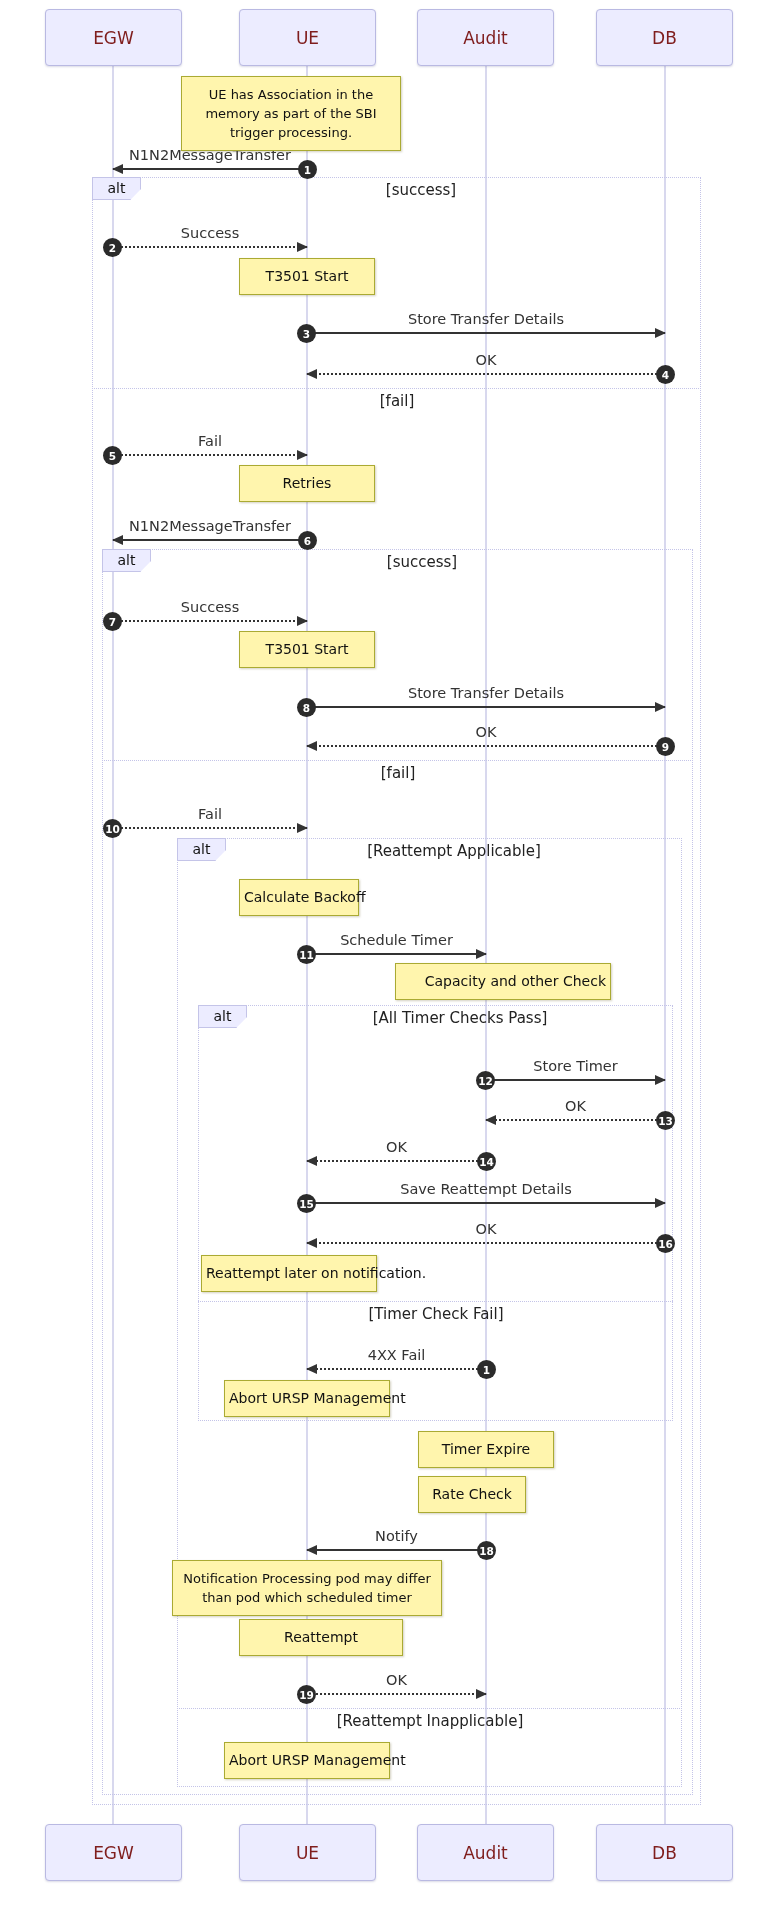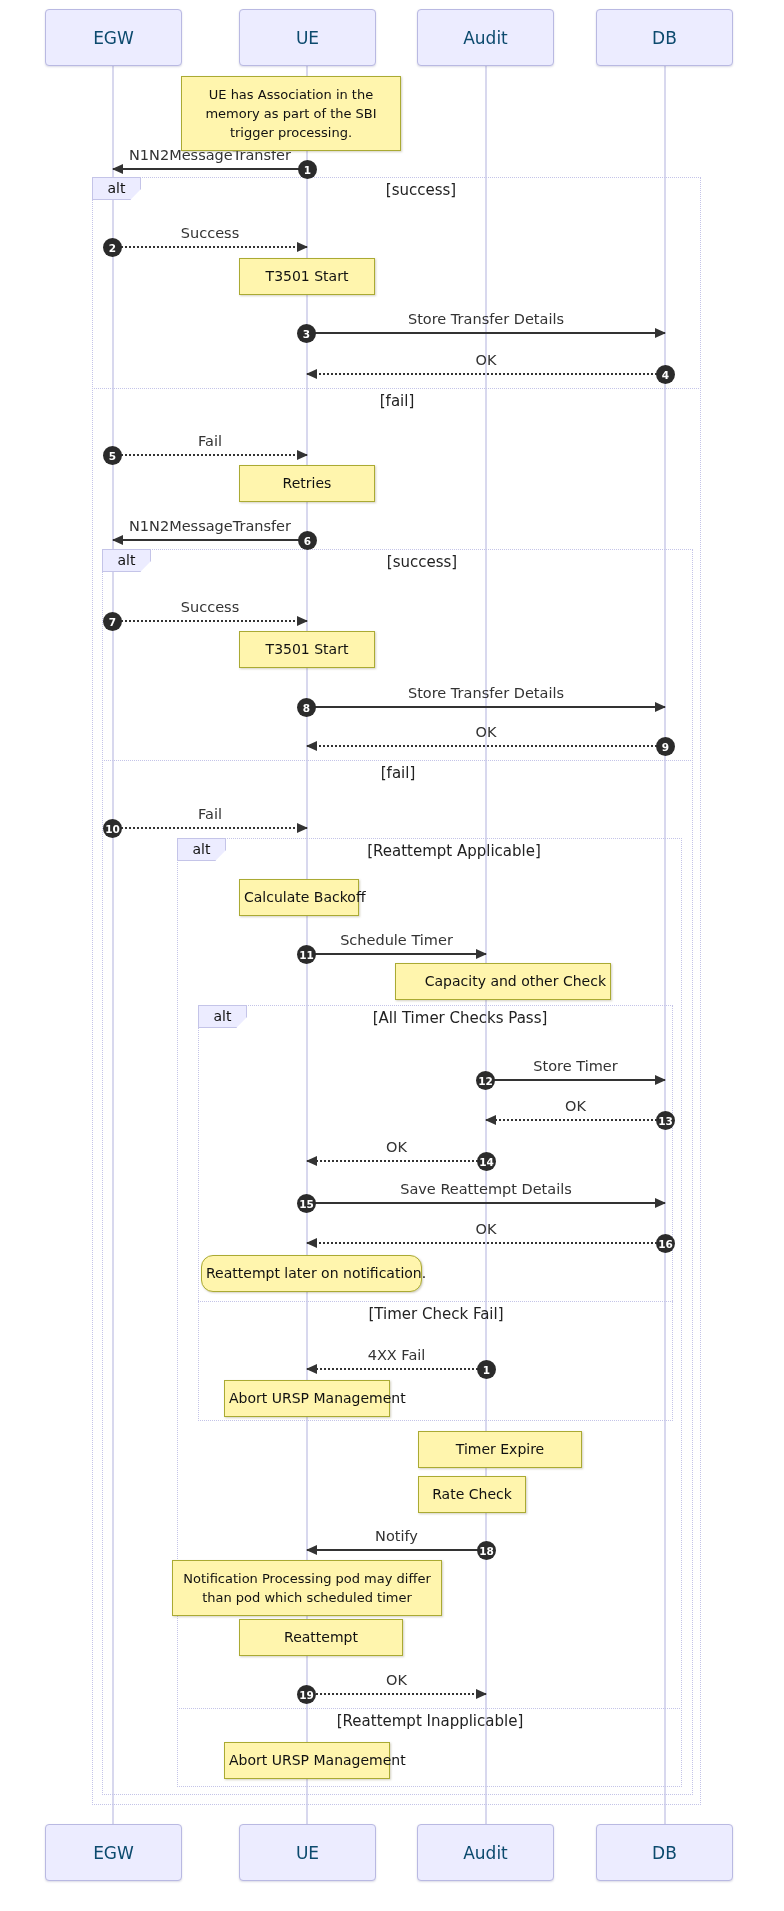--- a/index.html
+++ b/index.html
@@ -3,21 +3,21 @@
 <meta charset="utf-8">
 <style>
   html,body{margin:0;padding:0;background:#ffffff;}
   body{font-family:"DejaVu Sans","Liberation Sans",sans-serif;color:#222;}
   .diagram{position:relative;width:784px;height:1911px;background:#fff;overflow:hidden;}
 
   .lifeline{position:absolute;top:66px;height:1758px;width:2px;background:#d8d8ee;z-index:1;}
 
   .actor{position:absolute;width:137px;height:57px;background:#ECECFF;border:1px solid #b9b9e2;
          border-radius:4px;display:flex;align-items:center;justify-content:center;
-         font-size:17px;color:#0c4a6e;z-index:6;box-shadow:0 1px 2px rgba(110,110,160,.25);box-sizing:border-box;}
+         font-size:17px;color:#7f1d1d;z-index:6;box-shadow:0 1px 2px rgba(110,110,160,.25);box-sizing:border-box;}
 
   .frame{position:absolute;border:1.5px dotted #c4c4e8;z-index:2;box-sizing:border-box;}
   .frame-tag{position:absolute;top:-1px;left:-1px;width:49px;height:23px;background:#ECECFF;
              border:1px solid #c4c4e8;display:flex;align-items:center;justify-content:center;
              font-size:14px;color:#111;clip-path:polygon(0 0,100% 0,100% 52%,78% 100%,0 100%);
              box-sizing:border-box;padding-bottom:1px;}
   .condition{position:absolute;transform:translateX(-50%);font-size:15px;color:#222;
              white-space:nowrap;z-index:3;}
   .divider{position:absolute;border-top:1.5px dotted #c4c4e8;z-index:2;}
 
@@ -215,23 +215,23 @@
       <div class="head r"></div>
     <div class="num at-l">19</div>
   </div>
 
   <div class="note small" style="left:181px;top:76px;width:220px;">UE has Association in the memory as part of the SBI trigger processing.</div>
   <div class="note nw" style="left:239px;top:258px;width:136px;">T3501 Start</div>
   <div class="note nw" style="left:239px;top:465px;width:136px;">Retries</div>
   <div class="note nw" style="left:239px;top:631px;width:136px;">T3501 Start</div>
   <div class="note nw" style="left:239px;top:879px;width:120px;">Calculate Backoff</div>
   <div class="note nw" style="left:395px;top:963px;width:216px;text-align:right;">Capacity and other Check</div>
-  <div class="note nw" style="left:201px;top:1255px;width:221px;border-radius:12px;">Reattempt later on notification.</div>
+  <div class="note nw" style="left:201px;top:1255px;width:176px;">Reattempt later on notification.</div>
   <div class="note nw" style="left:224px;top:1380px;width:166px;">Abort URSP Management</div>
-  <div class="note nw" style="left:418px;top:1431px;width:164px;">Timer Expire</div>
+  <div class="note nw" style="left:418px;top:1431px;width:136px;">Timer Expire</div>
   <div class="note nw" style="left:418px;top:1476px;width:108px;">Rate Check</div>
   <div class="note small" style="left:172px;top:1560px;width:270px;">Notification Processing pod may differ than pod which scheduled timer</div>
   <div class="note nw" style="left:239px;top:1619px;width:164px;">Reattempt</div>
   <div class="note nw" style="left:224px;top:1742px;width:166px;">Abort URSP Management</div>
 
   <div class="actor" style="left:45px;top:9px;">EGW</div>
   <div class="actor" style="left:239px;top:9px;">UE</div>
   <div class="actor" style="left:417px;top:9px;">Audit</div>
   <div class="actor" style="left:596px;top:9px;">DB</div>
 

